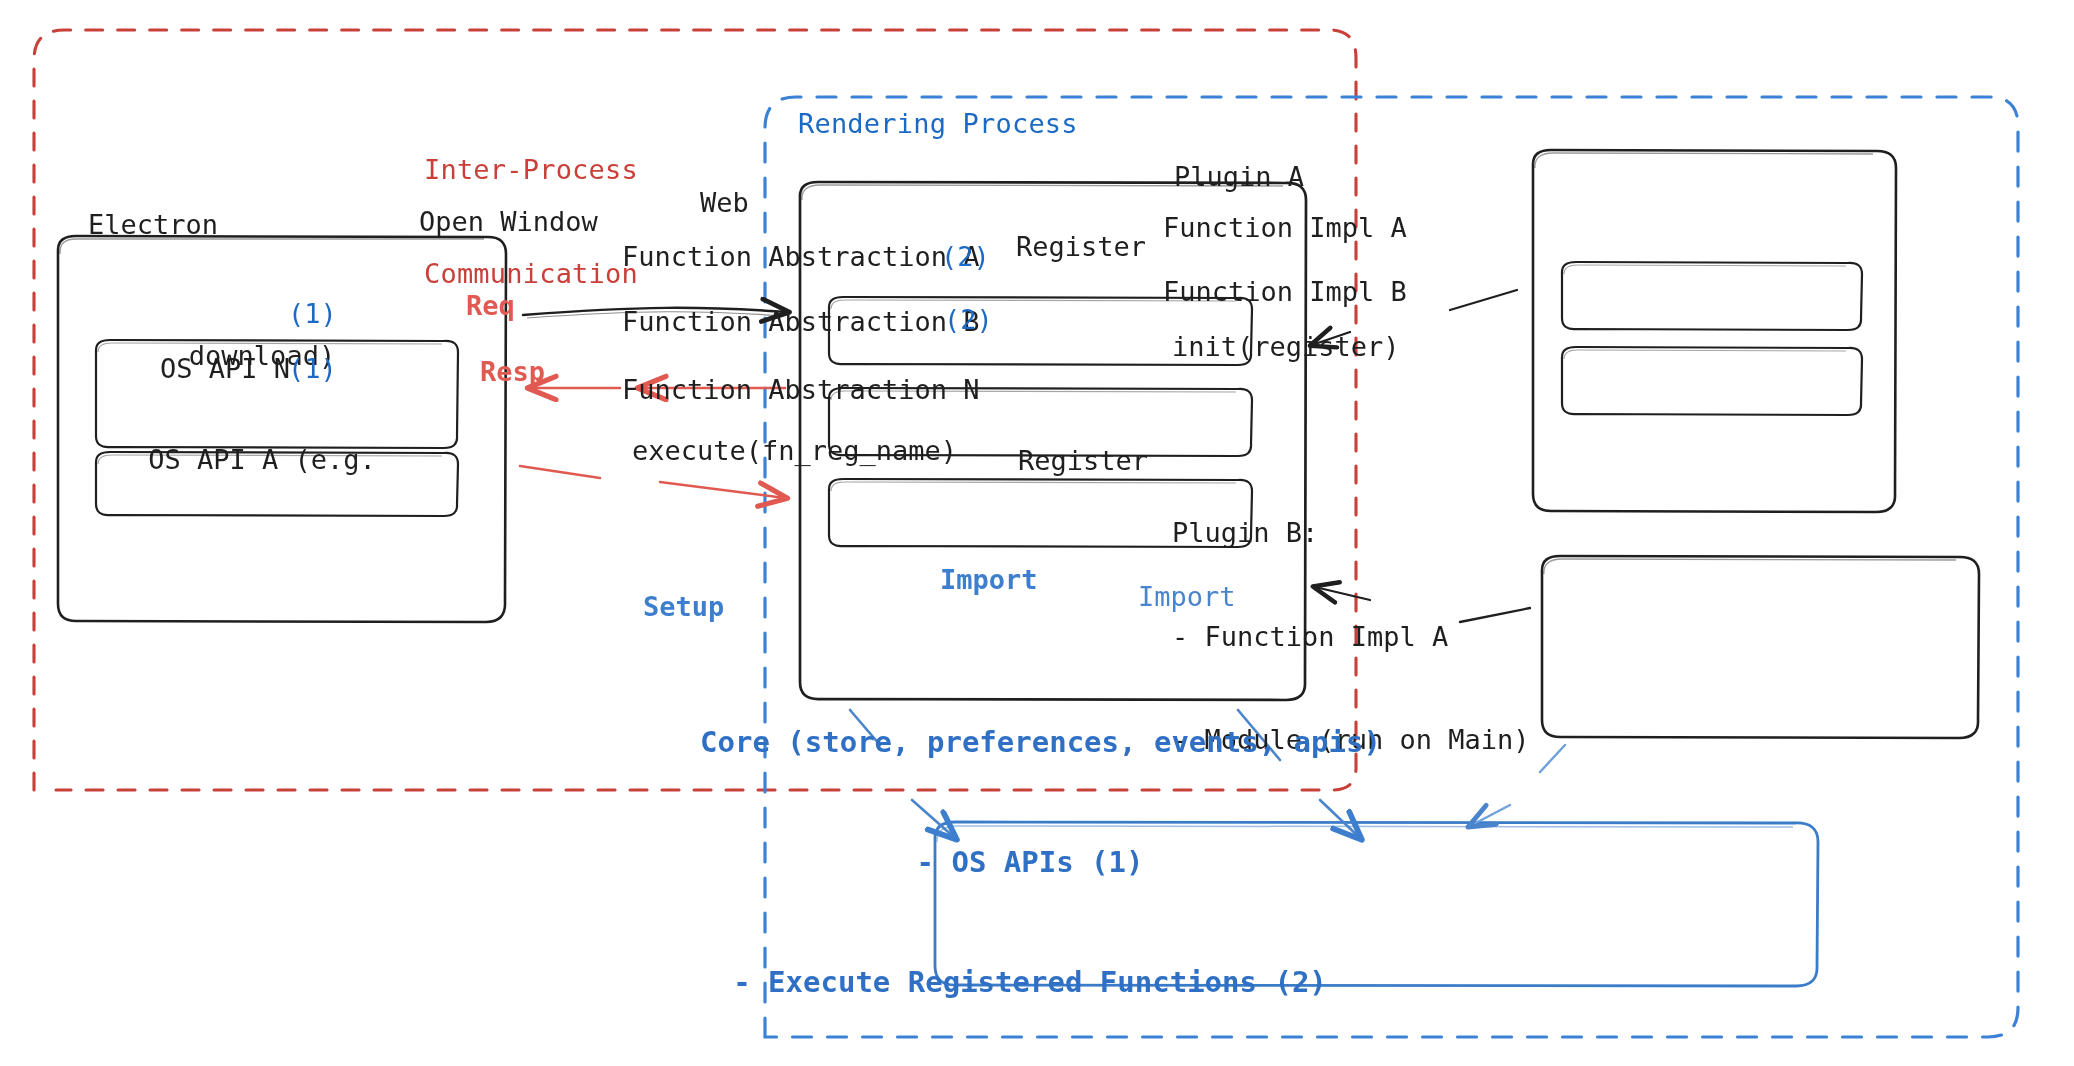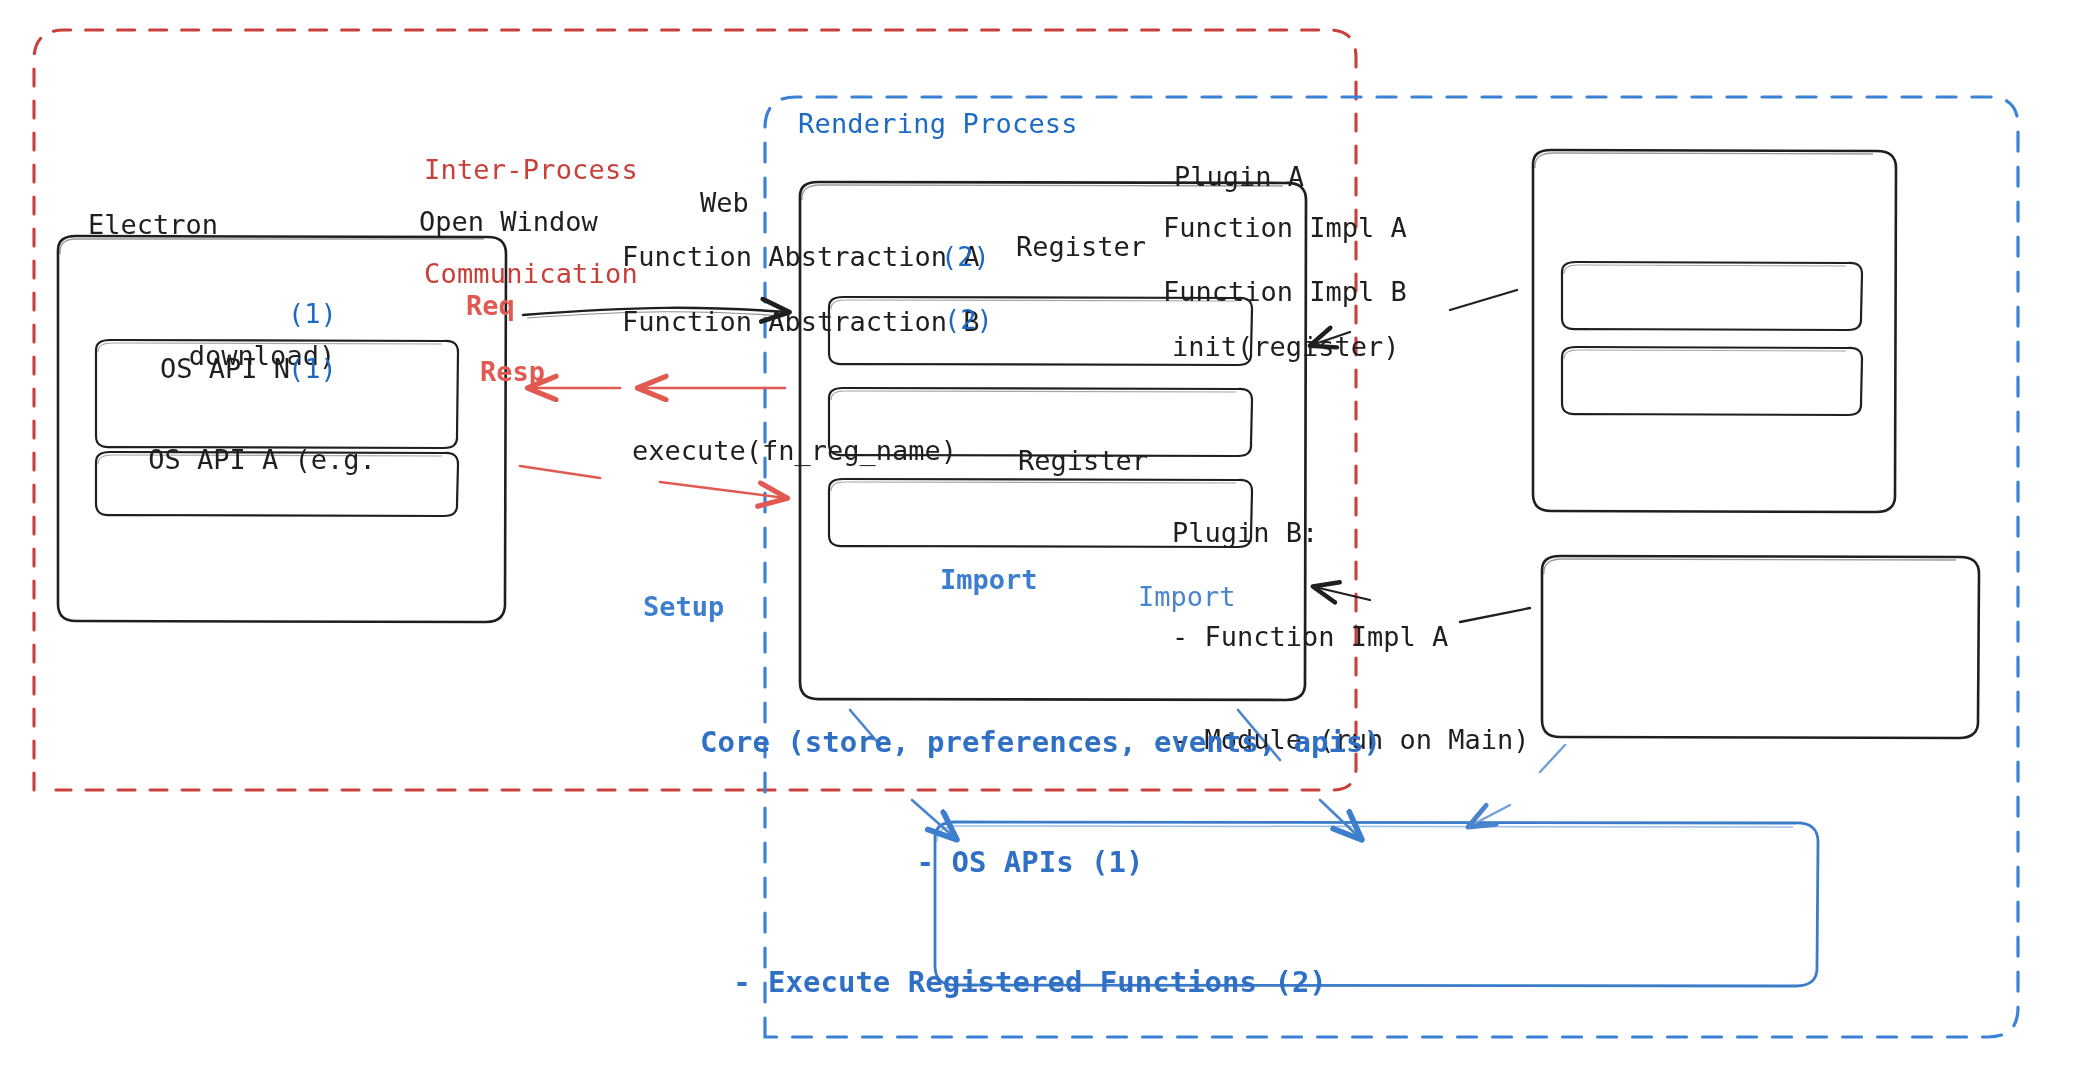--- a/index.html
+++ b/index.html
@@ -175,20 +175,21 @@
   <div class="lbl tag mono" style="left:288px;top:352px;">(1)</div>
 
   <div class="lbl node-title mono" style="left:700px;top:186px;">Web</div>
 
   <div class="lbl box-text mono ctr" style="left:622px;top:240px;width:320px;">Function Abstraction A</div>
   <div class="lbl tag mono" style="left:941px;top:240px;">(2)</div>
 
   <div class="lbl box-text mono ctr" style="left:622px;top:305px;width:320px;">Function Abstraction B</div>
   <div class="lbl tag mono" style="left:944px;top:303px;">(2)</div>
 
+  <div class="lbl box-text mono ctr" style="left:622px;top:373px;width:320px;">Function Abstraction N</div>
 
   <div class="lbl box-text mono" style="left:632px;top:434px;">execute(fn_reg_name)</div>
 
   <div class="lbl node-title mono" style="left:1174px;top:160px;">Plugin A</div>
   <div class="lbl box-text mono ctr" style="left:1163px;top:211px;width:210px;">Function Impl A</div>
   <div class="lbl box-text mono ctr" style="left:1163px;top:275px;width:210px;">Function Impl B</div>
   <div class="lbl box-text mono" style="left:1172px;top:330px;">init(register)</div>
 
   <div class="lbl box-text mono" style="left:1172px;top:447px;">
     <div>Plugin B:</div>

